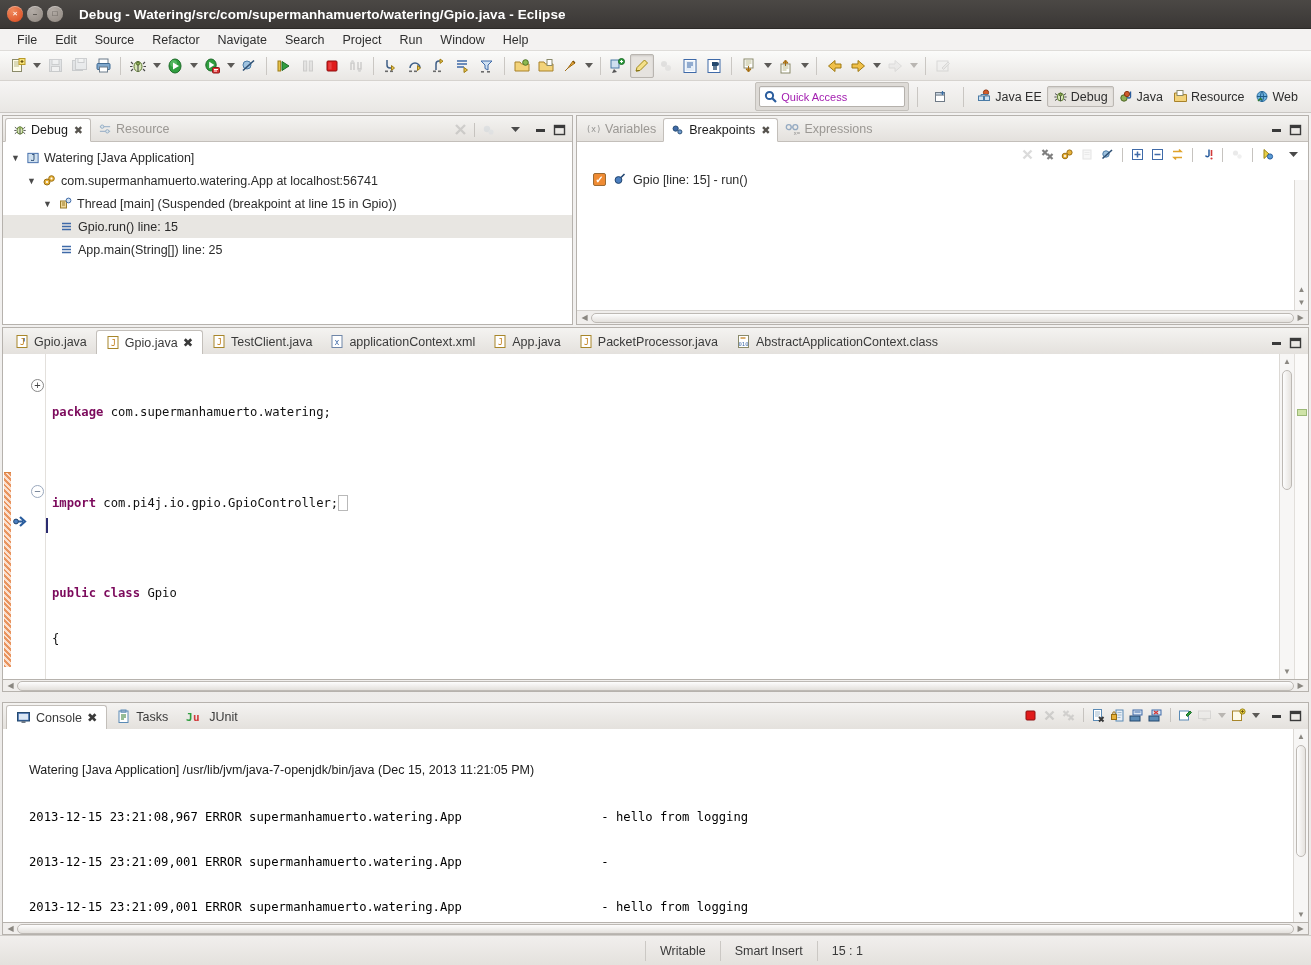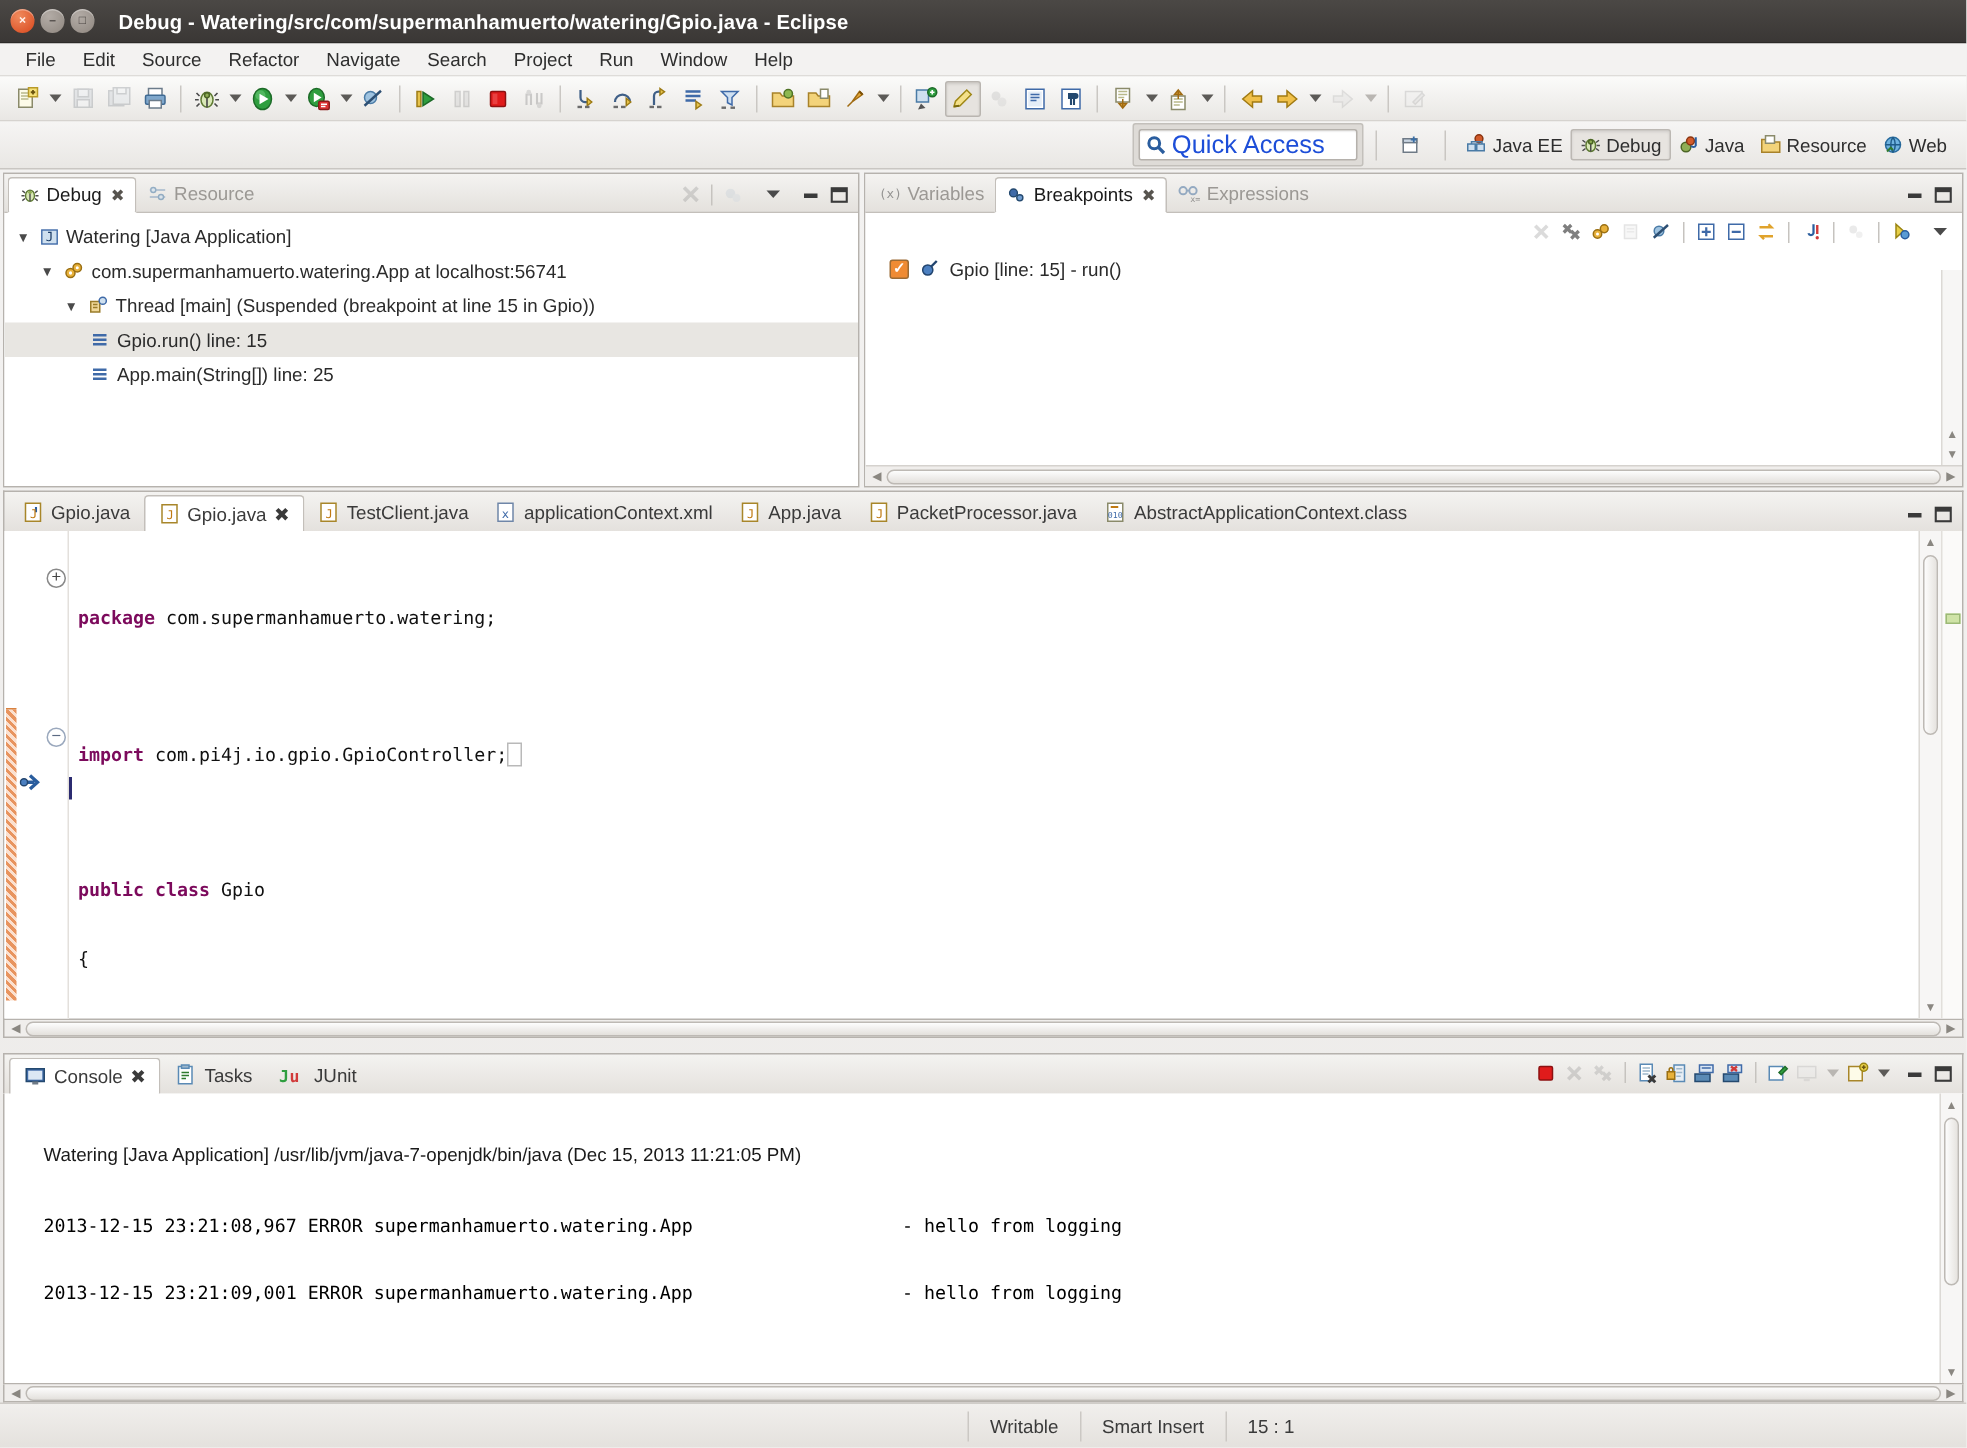--- a/index.html
+++ b/index.html
@@ -56,21 +56,21 @@
   .tbsep { width:1px; height:18px; background:#cac7c3; margin:0 5px; }
 
   
   .qarow { height:32px; flex:0 0 32px; display:flex; align-items:center;
            justify-content:flex-end; padding-right:8px; gap:0;
            background:linear-gradient(#f6f5f4,#e9e7e4);
            border-bottom:1px solid #c9c6c2; }
   .qa-box { width:146px; height:21px; background:#fff; border:1px solid #b5b1ac;
             border-radius:2px; display:flex; align-items:center; padding:0 4px; gap:4px;
             box-shadow:inset 0 1px 1px rgba(0,0,0,.07); }
-  .qa-ph { color:#1d4ed8; font-size:17px; }
+  .qa-ph { color:#a21caf; font-size:11px; }
   .qa-outer { background:#dedbd7; border:1px solid #c3c0bb; padding:3px; border-radius:2px; }
   .persp-sep { width:1px; height:20px; background:#c9c6c2; margin:0 8px; }
   .persp { display:flex; align-items:center; gap:3px; padding:2px 5px; border-radius:2px;
            font-size:12.5px; color:#2e2e2e; }
   .persp.active { background:#e7e4e0; border:1px solid #bcb8b3; box-shadow:inset 0 1px 2px rgba(0,0,0,.1); }
 
   
   .main { flex:1 1 auto; display:flex; flex-direction:column; padding:2px 2px 0 2px; gap:2px;
           min-height:0; }
   .toprow { display:flex; gap:3px; height:210px; flex:0 0 210px; }
@@ -967,20 +967,21 @@
                 <rect x="1.5" y="2.5" width="10" height="9" fill="none" stroke="#3a3a3a" stroke-width="1.4"></rect>
                 <rect x="1.5" y="2.5" width="10" height="2.6" fill="#3a3a3a"></rect>
               </svg>
           </div>
         </div>
       </div>
       <div class="cbody">
         <div class="clines">
           <div class="hdr">Watering [Java Application] /usr/lib/jvm/java-7-openjdk/bin/java (Dec 15, 2013 11:21:05 PM)</div>
           <div>2013-12-15 23:21:08,967 ERROR supermanhamuerto.watering.App                   - hello from logging</div>
+          <div>2013-12-15 23:21:09,001 ERROR supermanhamuerto.watering.App                   -</div>
           <div>2013-12-15 23:21:09,001 ERROR supermanhamuerto.watering.App                   - hello from logging</div>
           
           
           
           
           
           
           
           
         </div>

